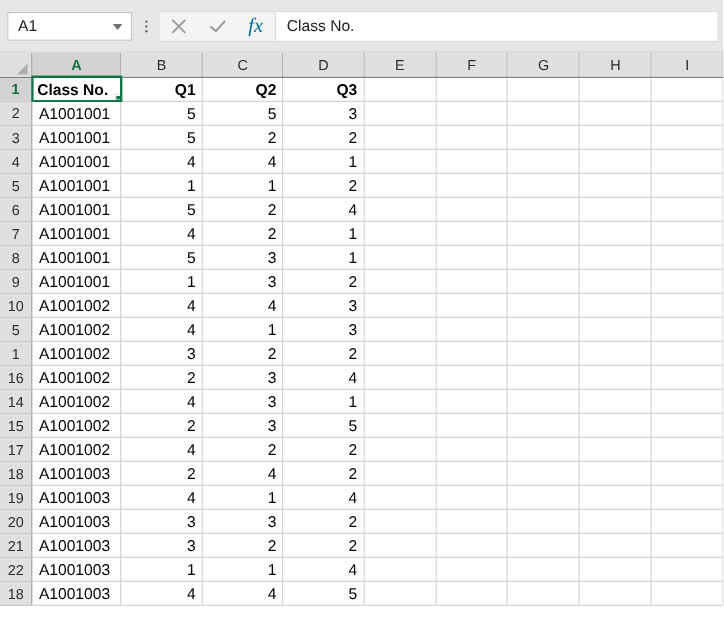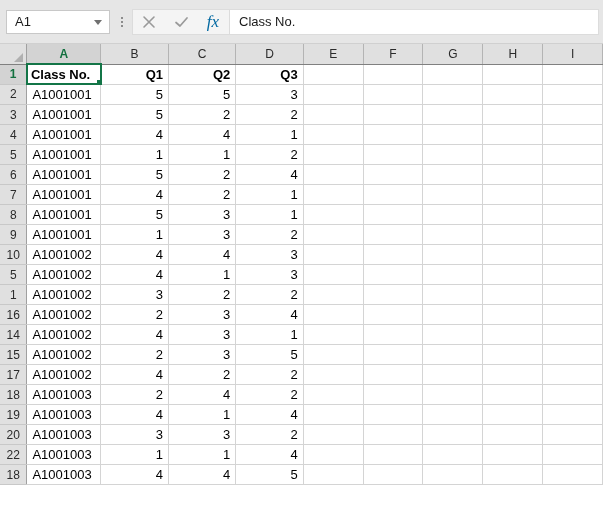--- a/index.html
+++ b/index.html
@@ -643,20 +643,40 @@
           <td class="cell num" style="width: 64px;">
             <span class="v">2</span>
           </td>
           <td class="cell" style="width: 64px;"></td>
           <td class="cell" style="width: 64px;"></td>
           <td class="cell" style="width: 64px;"></td>
           <td class="cell" style="width: 64px;"></td>
           <td class="cell" style="width: 64px;"></td>
         </tr>
         <tr>
+          <td class="rowhead">21</td>
+          <td class="cell text" style="width: 74px;">
+            <span class="v">A1001003</span>
+          </td>
+          <td class="cell num" style="width: 64px;">
+            <span class="v">3</span>
+          </td>
+          <td class="cell num" style="width: 64px;">
+            <span class="v">2</span>
+          </td>
+          <td class="cell num" style="width: 64px;">
+            <span class="v">2</span>
+          </td>
+          <td class="cell" style="width: 64px;"></td>
+          <td class="cell" style="width: 64px;"></td>
+          <td class="cell" style="width: 64px;"></td>
+          <td class="cell" style="width: 64px;"></td>
+          <td class="cell" style="width: 64px;"></td>
+        </tr>
+        <tr>
           <td class="rowhead">22</td>
           <td class="cell text" style="width: 74px;">
             <span class="v">A1001003</span>
           </td>
           <td class="cell num" style="width: 64px;">
             <span class="v">1</span>
           </td>
           <td class="cell num" style="width: 64px;">
             <span class="v">1</span>
           </td>

